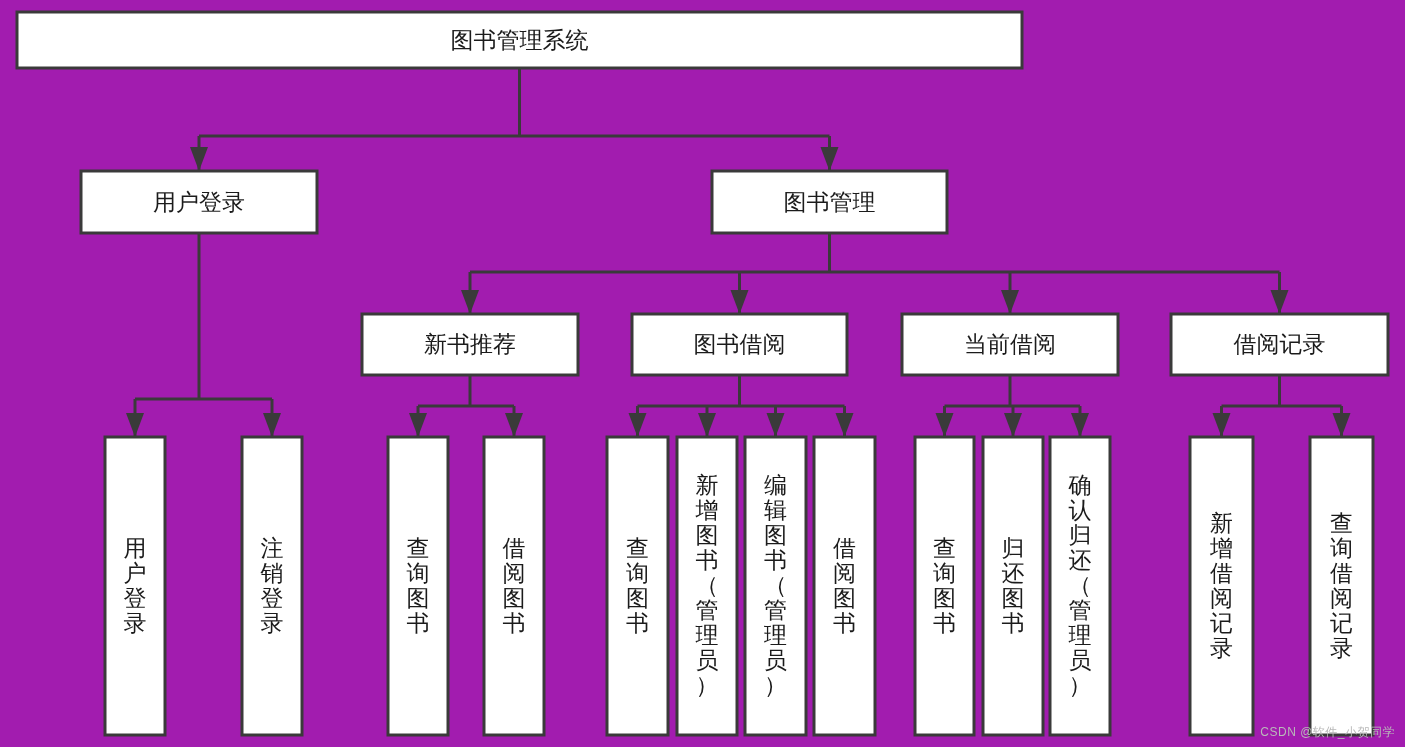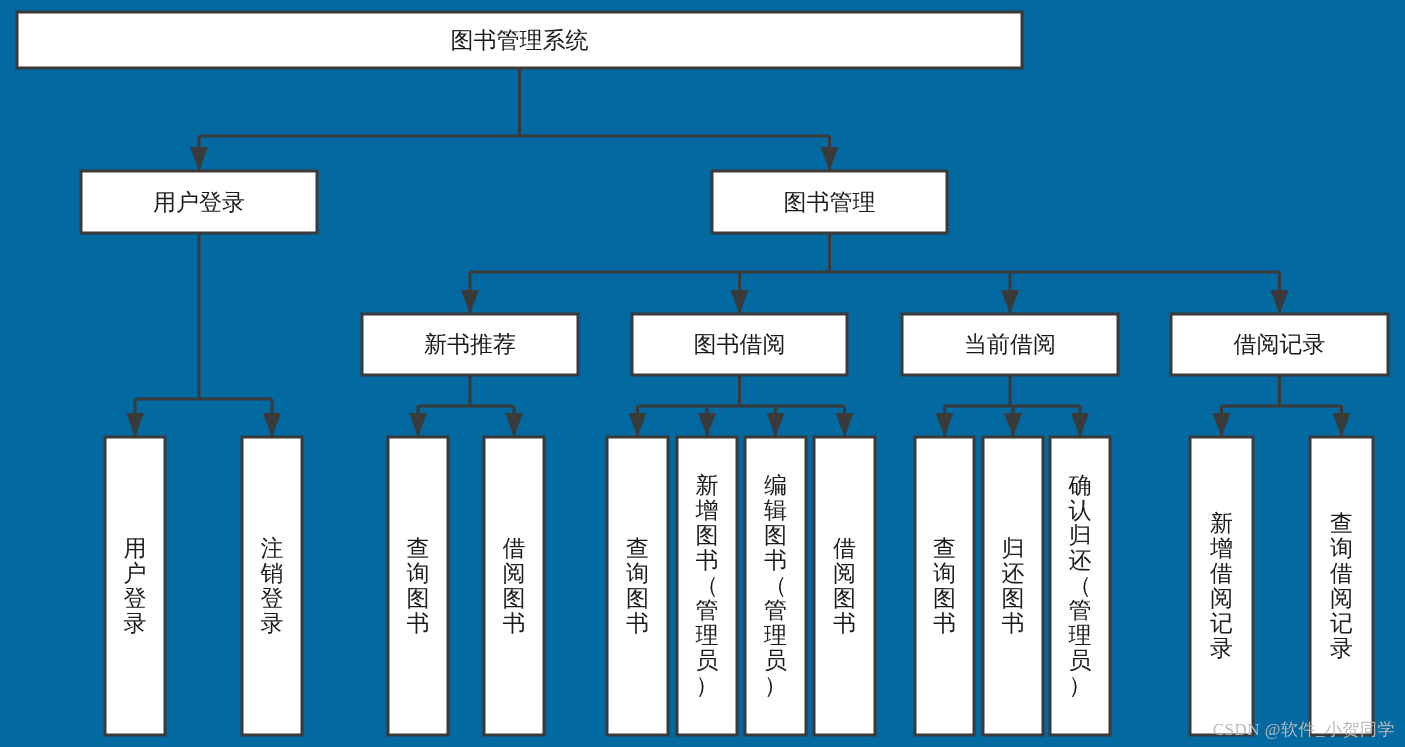--- a/index.html
+++ b/index.html
@@ -11,21 +11,21 @@
   body {
     width: 1405px;
     height: 747px;
     font-family: "DejaVu Sans", "Liberation Sans", sans-serif;
     overflow: hidden;
   }
   #diagram-root {
     position: relative;
     width: 1405px;
     height: 747px;
-    background: #0369a1;
+    background: #a21caf;
   }
   svg.diagram-canvas {
     position: absolute;
     left: 0;
     top: 0;
     width: 1405px;
     height: 747px;
     display: block;
   }
   .node-box {
@@ -55,22 +55,22 @@
     font-family: "DejaVu Sans", "Liberation Sans", sans-serif;
     font-size: 23px;
     fill: #1b1b1b;
     text-anchor: middle;
     dominant-baseline: middle;
   }
   .watermark {
     position: absolute;
     right: 10px;
     bottom: 6px;
-    font-family: Liberation Serif, serif;
-    font-size: 17px;
+    font-family: Liberation Sans, sans-serif;
+    font-size: 12px;
     color: #b9b9b9;
     letter-spacing: 0.5px;
     user-select: none;
     pointer-events: none;
   }
 </style>
 </head>
 <body>
 
 <div id="diagram-root">

